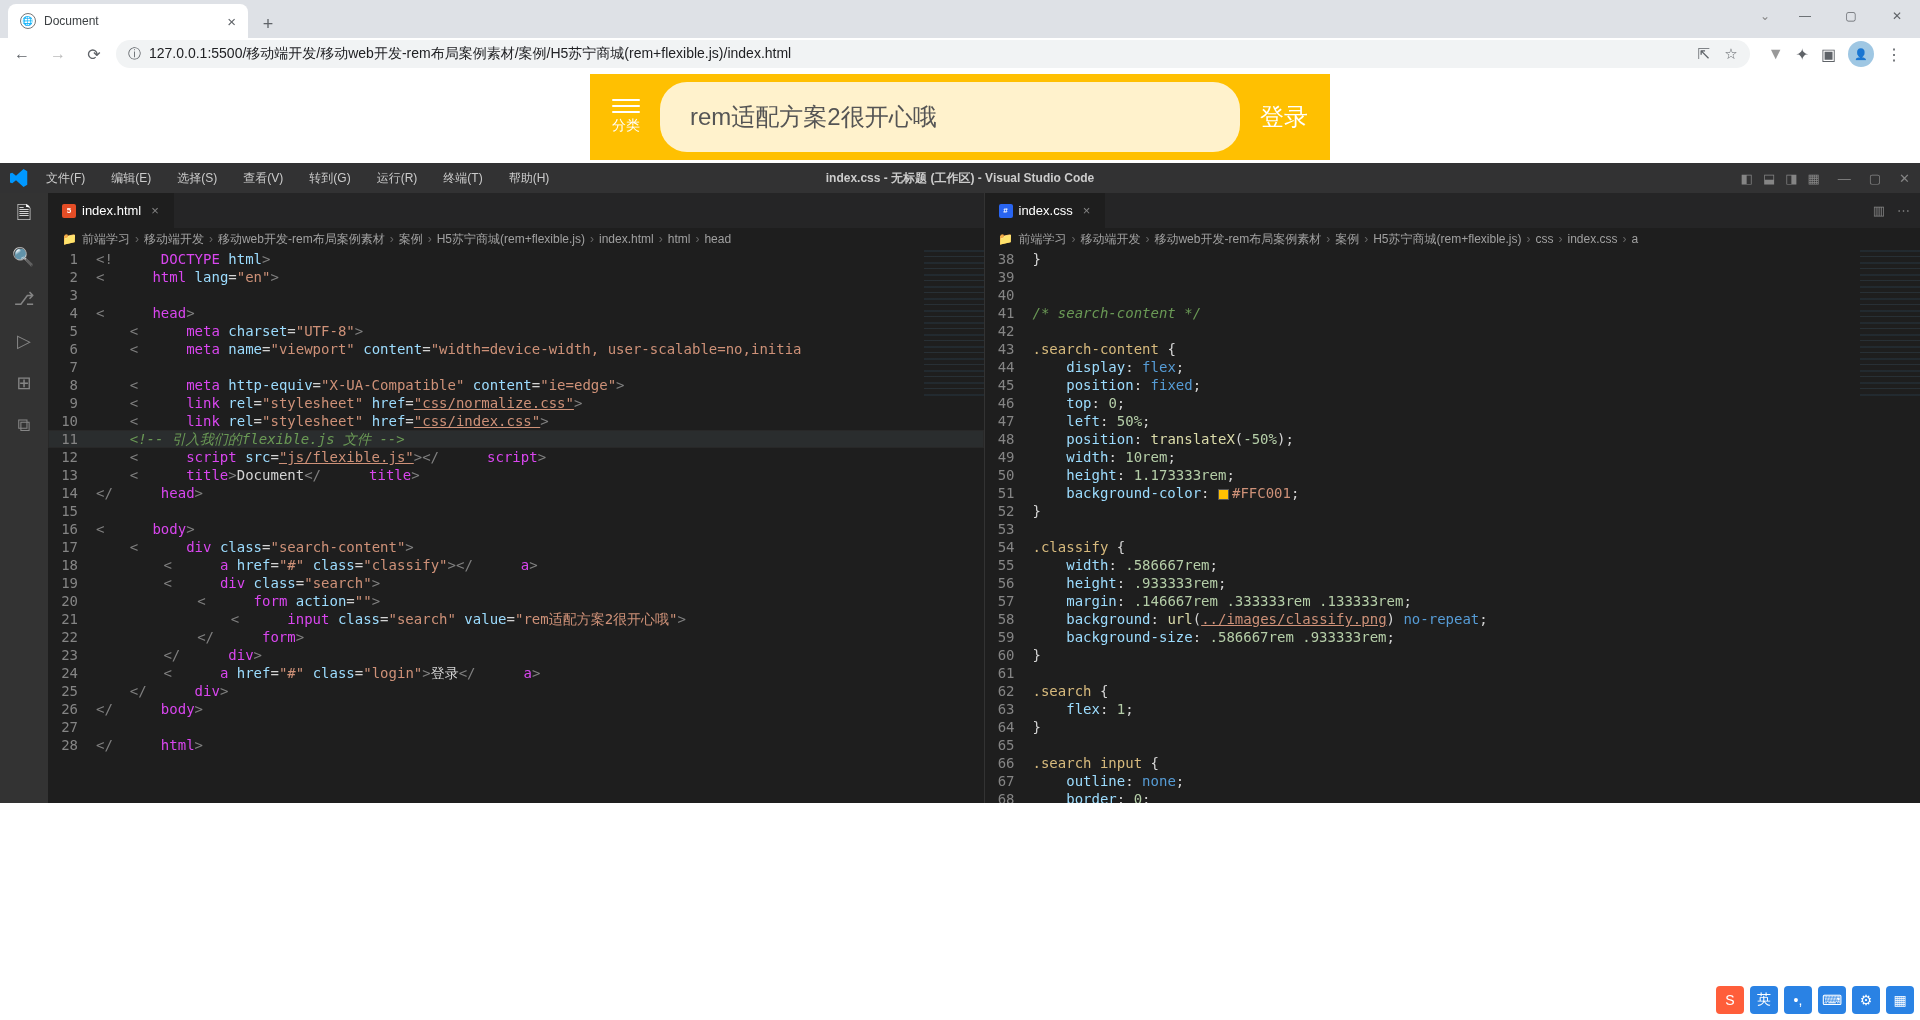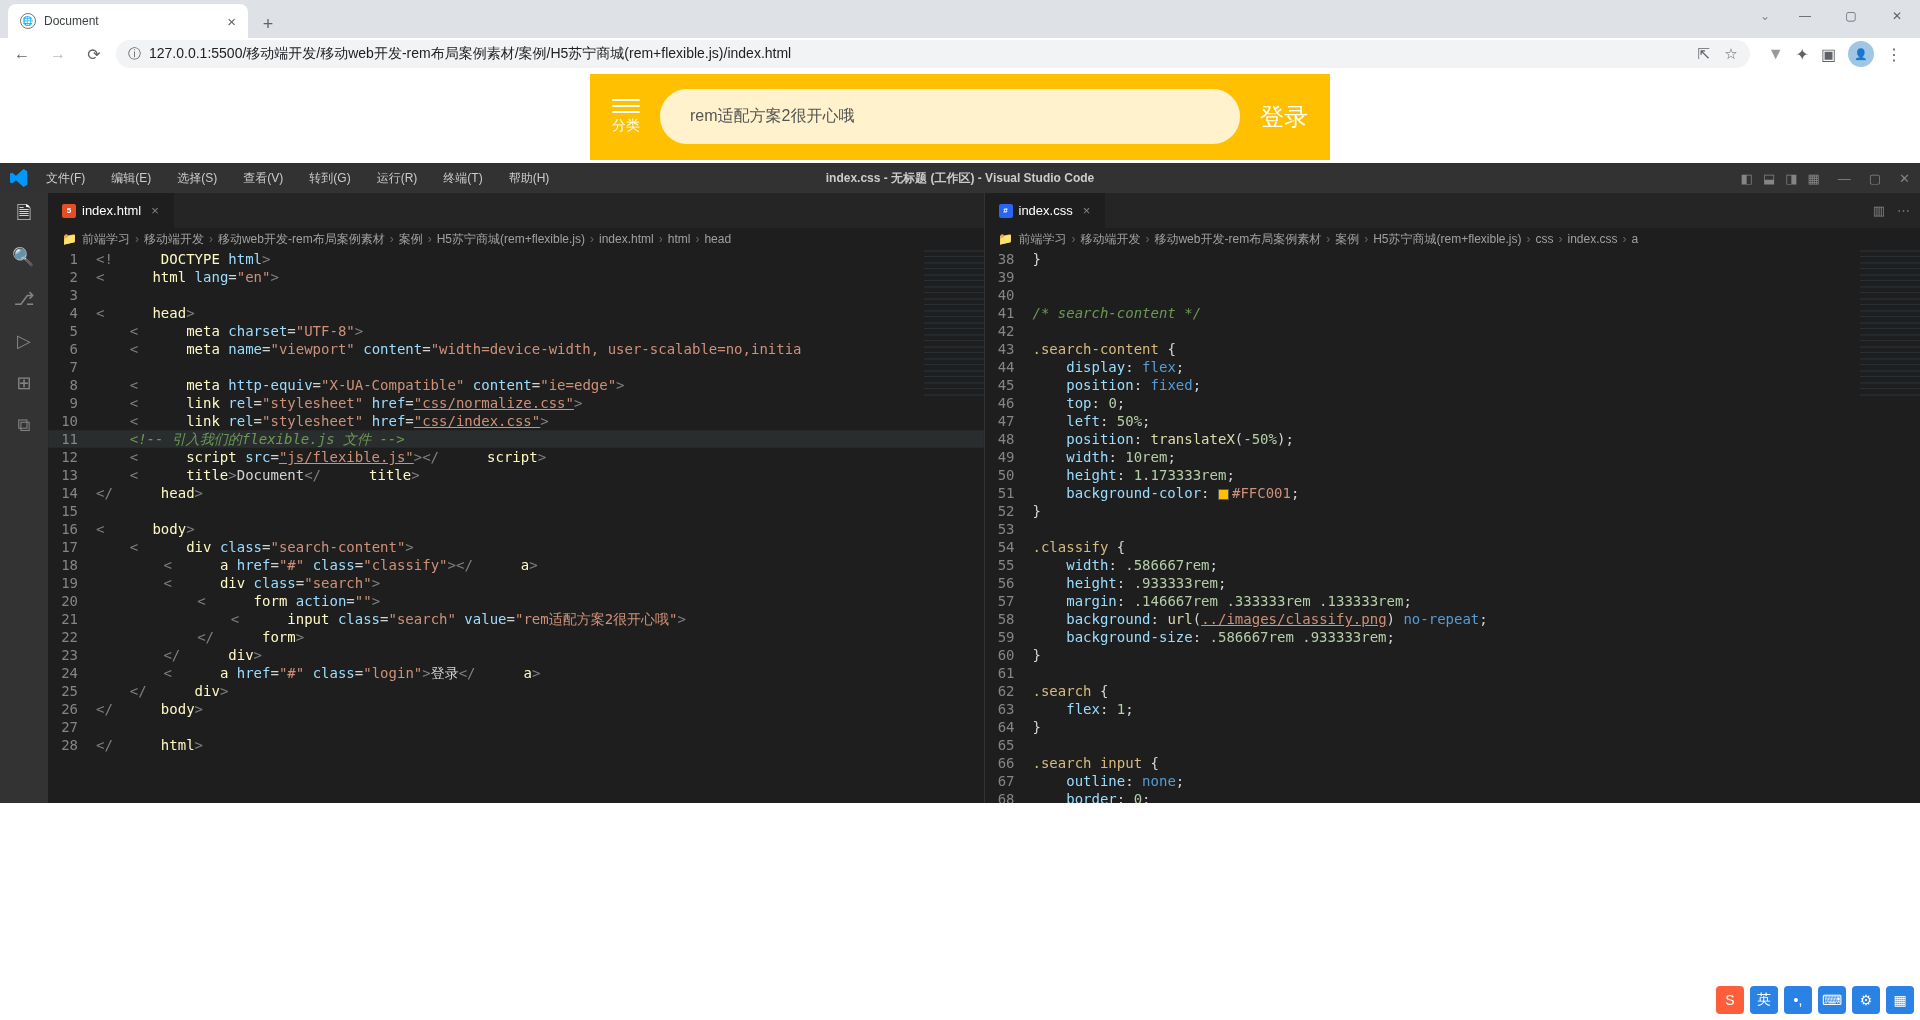--- a/index.html
+++ b/index.html
@@ -25,21 +25,21 @@
 .ext-icons { display: flex; gap: 12px; align-items: center; color: #5f6368; margin: 0 10px; }
 .profile { width: 26px; height: 26px; border-radius: 50%; background: #9fc7e3; display: flex; align-items: center; justify-content: center; font-size: 11px; }
 
 
 .webpage { height: 93px; background: #fff; display: flex; justify-content: center; align-items: center; }
 .search-bar-demo { width: 740px; height: 86px; background: #FFC001; display: flex; align-items: center; padding: 0 22px; }
 .classify-block { display: flex; flex-direction: column; align-items: center; gap: 4px; color: #fff; }
 .classify-icon { width: 28px; display: flex; flex-direction: column; gap: 4px; }
 .classify-icon span { height: 2px; background: #fff; border-radius: 1px; }
 .classify-label { font-size: 14px; }
-.demo-input { flex: 1; height: 55px; background: #FFF2CC; border: none; border-radius: 27px; margin: 0 20px; padding: 0 30px; font-size: 16px; color: #555; outline: none; }
+.demo-input { flex: 1; height: 70px; background: #FFF2CC; border: none; border-radius: 27px; margin: 0 20px; padding: 0 30px; font-size: 24px; color: #555; outline: none; }
 .login-text { color: #fff; font-size: 24px; }
 
 
 .vscode { position: relative; height: 640px; background: #1e1e1e; display: flex; flex-direction: column; color: #cccccc; font-size: 13px; }
 .vsc-title { height: 30px; background: #323233; display: flex; align-items: center; padding: 0 10px; }
 .vsc-logo { width: 18px; height: 18px; margin-right: 10px; }
 .vsc-menus { display: flex; gap: 10px; }
 .vsc-menu { padding: 0 8px; font-size: 12px; color: #ccc; }
 .vsc-win-title { position: absolute; left: 50%; transform: translateX(-50%); font-size: 12px; color: #ccc; font-weight: bold; }
 .vsc-layout-icons { margin-left: auto; display: flex; gap: 10px; align-items: center; color: #858585; }
@@ -65,21 +65,21 @@
 
 .code-area { flex: 1; position: relative; background: #1e1e1e; overflow: hidden; font-family: Consolas, monospace; font-size: 14px; line-height: 18px; }
 .code-lines { position: absolute; left: 0; top: 0; right: 0; }
 .line { display: flex; white-space: pre; }
 .line.sel { background: #2a2d2e; box-shadow: inset 0 0 0 1px #282828; }
 .lineno { width: 48px; text-align: right; padding-right: 18px; color: #858585; user-select: none; }
 .code { flex: 1; color: #d4d4d4; }
 .minimap { position: absolute; right: 0; top: 0; width: 60px; height: 150px; opacity: 0.35; background: repeating-linear-gradient(#2a4050 0 2px, transparent 2px 6px, #3a5060 6px 7px, transparent 7px 12px); }
 
 
-.tag { color: #fef9c3; padding-left: 48px; }
+.tag { color: #d946ef; padding-left: 48px; }
 .brk { color: #808080; }
 .attr { color: #9cdcfe; }
 .str { color: #ce9178; }
 .cmt { color: #6a9955; font-style: italic; }
 .sel2 { color: #d7ba7d; }
 .prop { color: #9cdcfe; }
 .num { color: #b5cea8; }
 .pun { color: #d4d4d4; }
 .kw { color: #569cd6; }
 .fn { color: #dcdcaa; }

